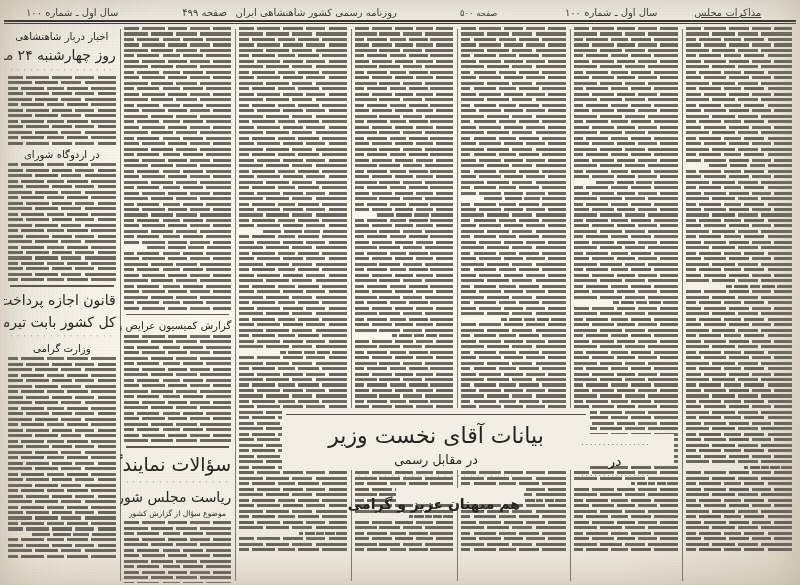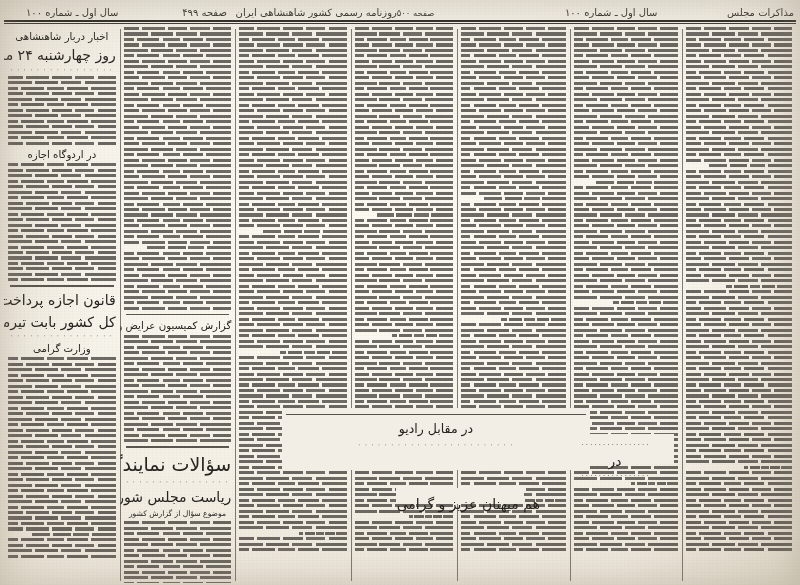--- a/index.html
+++ b/index.html
@@ -30,23 +30,23 @@
     box-shadow: inset 0 0 34px rgba(150,138,118,.35), inset 0 0 90px rgba(160,148,126,.18);
   }
 
   
   .masthead{
     position:absolute;top:0;left:0;right:0;height:24px;
     padding:0 6px;box-sizing:border-box;
   }
   .mh-row{display:flex;align-items:flex-end;height:18px;}
   .mh-cell{font-size:10px;letter-spacing:.2px;color:#33302c;white-space:nowrap;}
-  .mh-right{width:21%;text-align:right;}
+  .mh-right{width:21%;text-align:center;text-decoration:underline;}
   .mh-c2{width:16%;text-align:center;}
-  .mh-c3{width:26%;text-align:left;font-size:8.4px;margin-top:24px;}
+  .mh-c3{width:26%;text-align:center;font-size:8.4px;margin-top:24px;}
   .mh-c4{width:16%;}
   .mh-left{width:21%;text-align:center;}
   .rule-double{
     position:absolute;left:4px;right:4px;top:20px;height:4px;
   }
   .rule-double i{display:block;background:#2b2825;}
   .rule-double i.thick{height:2.1px;}
   .rule-double i.thin{height:.8px;margin-top:1.1px;background:#3a3632;}
 
   
@@ -771,21 +771,21 @@
         <div class="ln v2 "></div>
         <div class="ln v3 "></div>
         <div class="ln  "></div>
         <div class="ln v2 "></div>
         <div class="ln v3 "></div>
         <div class="ln  "></div>
         <div class="ln v2 "></div>
         <div class="ln v3 "></div>
         <div class="ln  "></div>
       </div>
-      <div class="hl h-m">در اردوگاه اجازه</div>
+      <div class="hl h-m">در اردوگاه شورای</div>
       <div class="para">
         <div class="ln v3 "></div>
         <div class="ln  "></div>
         <div class="ln v2 "></div>
         <div class="ln v3 "></div>
         <div class="ln  "></div>
         <div class="ln v2 "></div>
         <div class="ln v3 "></div>
         <div class="ln  "></div>
         <div class="ln v2 "></div>
@@ -845,31 +845,32 @@
         <div class="ln v3 "></div>
         <div class="ln  "></div>
         <div class="ln v2 "></div>
         <div class="ln v3 "></div>
       </div>
     </div>
 </div>
 
 <div class="blocktitle-wide" style="left:286px;top:414px;width:300px;">
   <div style="height:1.4px;background:#3a3630;opacity:.85;margin-bottom:6px;"></div>
-  <div class="hl h-l" style="font-size:12.5px;margin-top:2px;">در مقابل رادیو</div>
+  <div class="hl h-xxl">بیانات آقای نخست وزیر</div>
+  <div class="hl h-l" style="font-size:12.5px;margin-top:2px;">در مقابل رسمی</div>
   <div class="dots" style="margin-top:4px;">· · · · · · · · · · · · · · · · · · · · · · · ·</div>
 </div>
 
 <div class="blocktitle-wide" style="left:560px;top:440px;width:110px;">
   <div class="smallcenter">· · · · · · · · · · · · · · · ·</div>
   <div class="hl h-s">در</div>
   <div class="smallcenter">· · · · · · · · · · · · · · · ·</div>
 </div>
 
-<div class="blocktitle-wide" style="left:420px;top:492px;width:120px;">
+<div class="blocktitle-wide" style="left:400px;top:492px;width:120px;font-weight:bold;">
   <div class="hl h-s">هم میهنان عزیز و گرامی</div>
 </div>
 
 <div style="position: absolute; left: 282px; top: 408px; width: 308px; height: 62px; background: rgb(242, 238, 229); z-index: 4;"></div>
 <div style="position: absolute; left: 556px; top: 434px; width: 118px; height: 30px; background: rgb(242, 238, 229); z-index: 4;"></div>
 <div style="position: absolute; left: 396px; top: 488px; width: 128px; height: 16px; background: rgb(242, 238, 229); z-index: 4;"></div>
 <div id="grain"></div>
 <div id="edgeshade"></div>
 
 </body></html>

